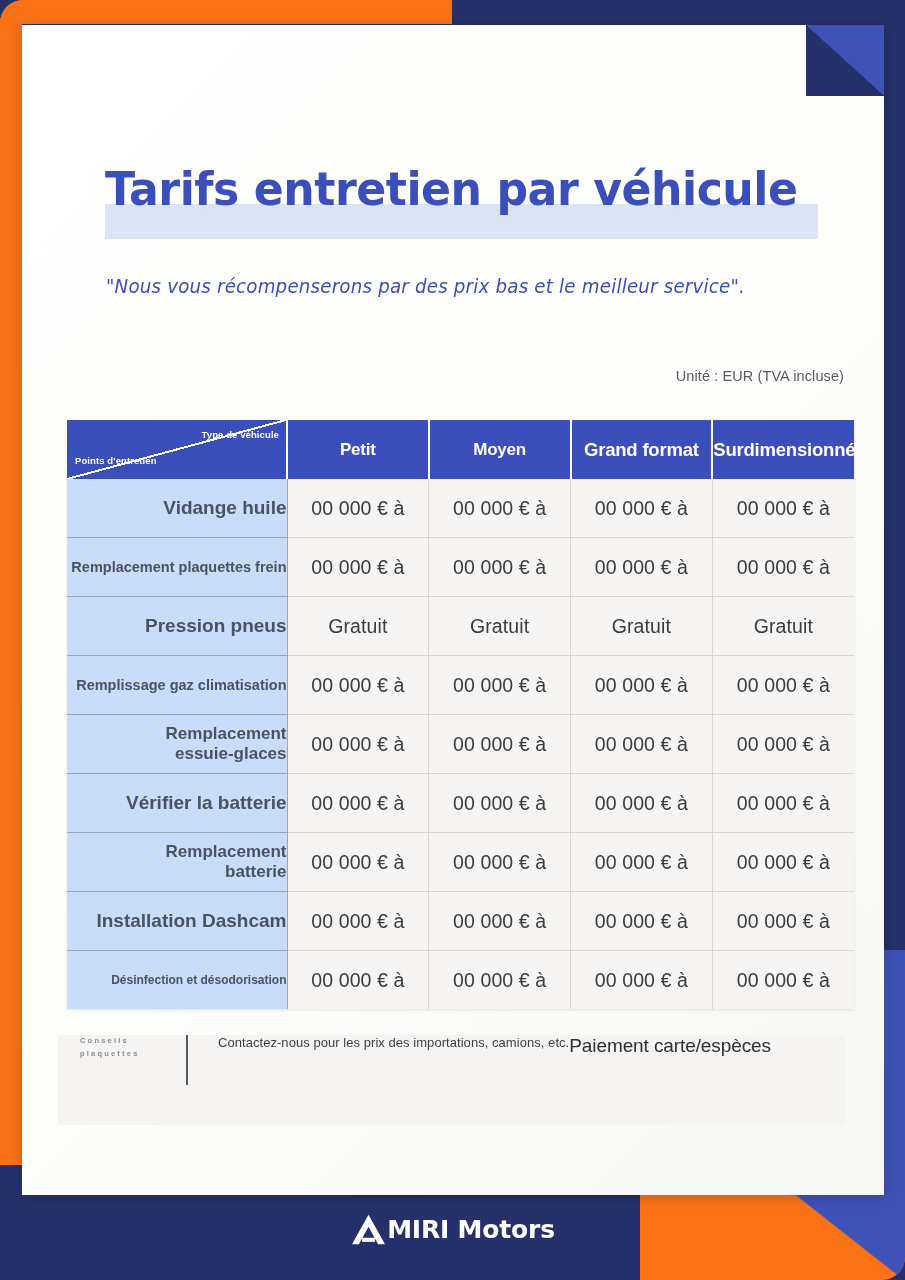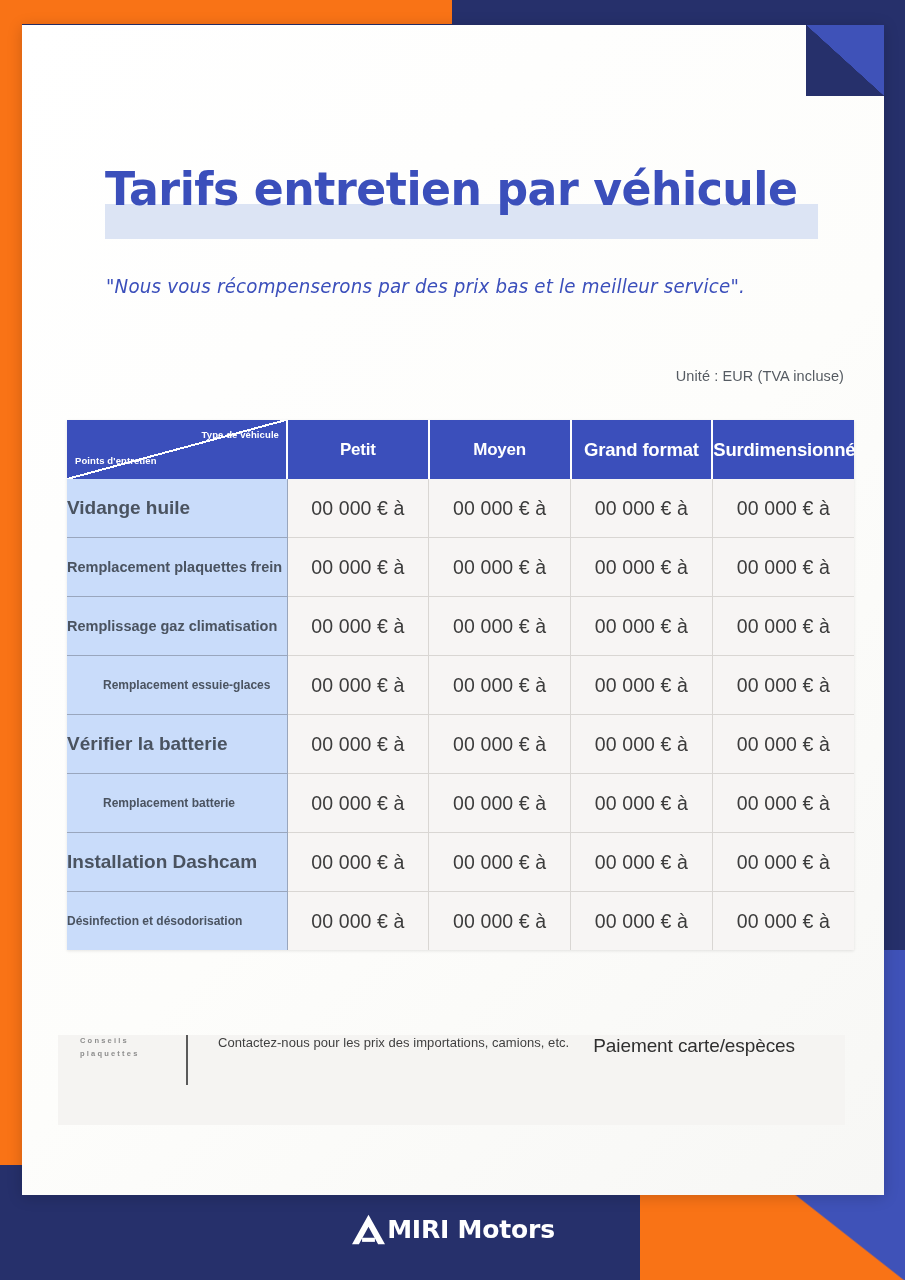--- a/index.html
+++ b/index.html
@@ -17,20 +17,21 @@
   }
 
   
   #poster {
     position: absolute;
     inset: 0;
     width: 905px;
     height: 1280px;
     background: #26306b;
     overflow: hidden;
+    border-radius: 23px;
   }
   .deco-orange-left {
     position: absolute;
     left: 0; top: 0;
     width: 22px; height: 1165px;
     background: #f97316;
   }
   .deco-orange-top {
     position: absolute;
     left: 0; top: 0;
@@ -200,29 +201,29 @@
   .th-veh.narrow {
     font-size: 18.5px;
   }
 
   
   .row-label {
     width: 219px;
     height: 58px;
     background: #c9dcfa;
     color: #4a5360;
-    text-align: left;
+    text-align: right;
     vertical-align: middle;
     font-weight: 700;
     border-bottom: 1px solid #99a6bd;
     border-right: 1px solid #99a6bd;
     padding: 0 6px;
   }
   .row-label.sz-xl  { font-size: 19px; }
-  .row-label.sz-lg  { font-size: 12px; padding-left: 36px; }
+  .row-label.sz-lg  { font-size: 17px; padding-left: 36px; }
   .row-label.sz-md  { font-size: 14.5px; }
   .row-label.sz-sm  { font-size: 12px; }
   .row-label.sz-xs  { font-size: 10.5px; }
 
   .cell-val {
     height: 58px;
     background: #f7f5f4;
     color: #3c3c3c;
     text-align: center;
     vertical-align: middle;
@@ -262,21 +263,20 @@
   .note-divider {
     width: 2px;
     height: 50px;
     background: #5a5a5a;
     margin-right: 30px;
   }
   .note-text-1 {
     font-size: 13px;
     color: #3f3f3f;
     letter-spacing: 0.05px;
-    margin-right: 24px;
   }
   .note-text-2 {
     font-size: 19px;
     color: #2f2f2f;
     letter-spacing: -0.1px;
   }
 
   
   .brand {
     position: absolute;
@@ -346,20 +346,27 @@
           <td class="cell-val">00 000 € à</td>
           <td class="cell-val">00 000 € à</td>
           <td class="cell-val">00 000 € à</td>
         </tr>
         <tr>
           <td class="row-label sz-md">Remplacement plaquettes frein</td>
           <td class="cell-val">00 000 € à</td>
           <td class="cell-val">00 000 € à</td>
           <td class="cell-val">00 000 € à</td>
           <td class="cell-val">00 000 € à</td>
+        </tr>
+        <tr>
+          <td class="row-label sz-xl">Pression pneus</td>
+          <td class="cell-val">Gratuit</td>
+          <td class="cell-val">Gratuit</td>
+          <td class="cell-val">Gratuit</td>
+          <td class="cell-val">Gratuit</td>
         </tr>
         <tr>
           <td class="row-label sz-md">Remplissage gaz climatisation</td>
           <td class="cell-val">00 000 € à</td>
           <td class="cell-val">00 000 € à</td>
           <td class="cell-val">00 000 € à</td>
           <td class="cell-val">00 000 € à</td>
         </tr>
         <tr>
           <td class="row-label sz-lg">Remplacement essuie-glaces</td>

